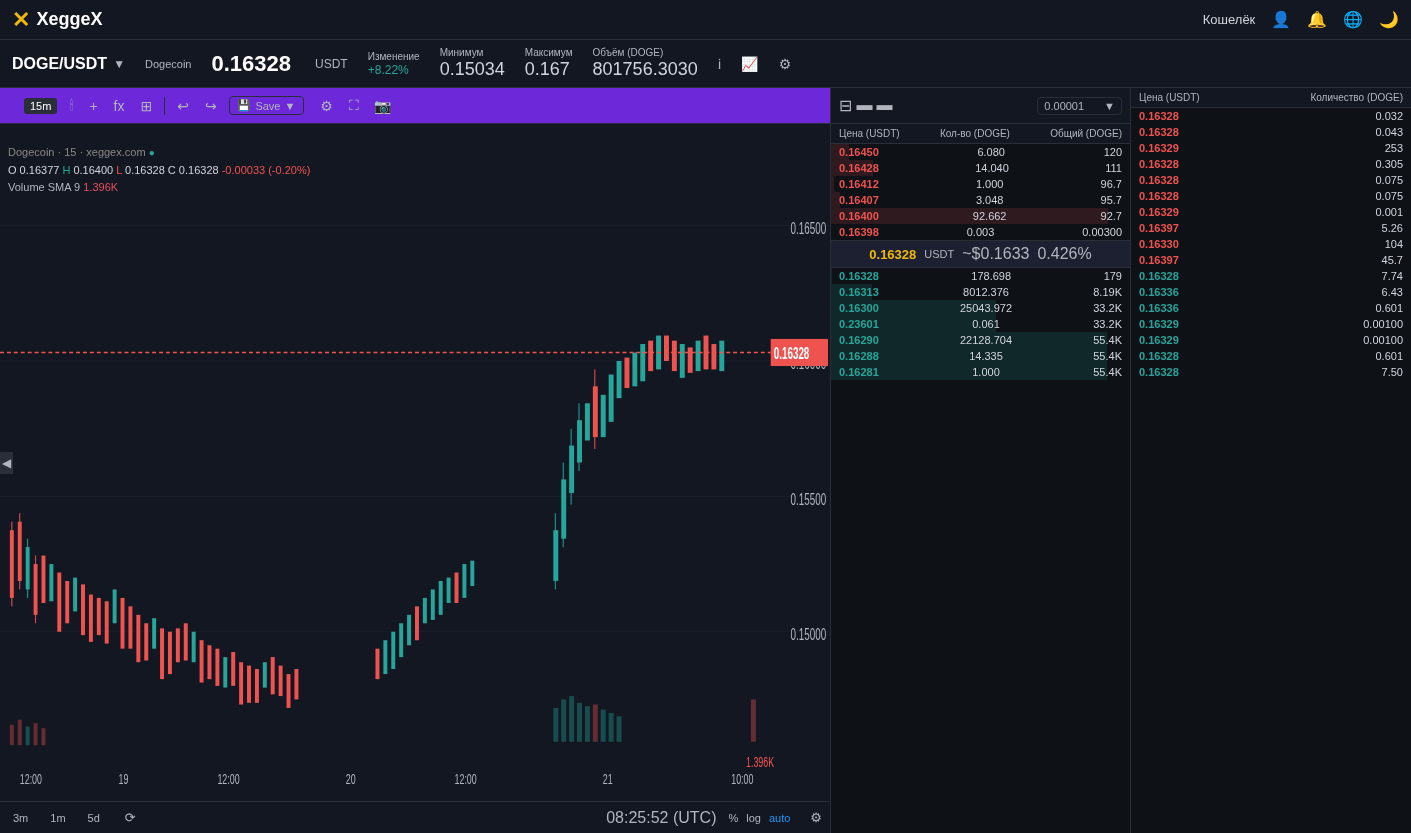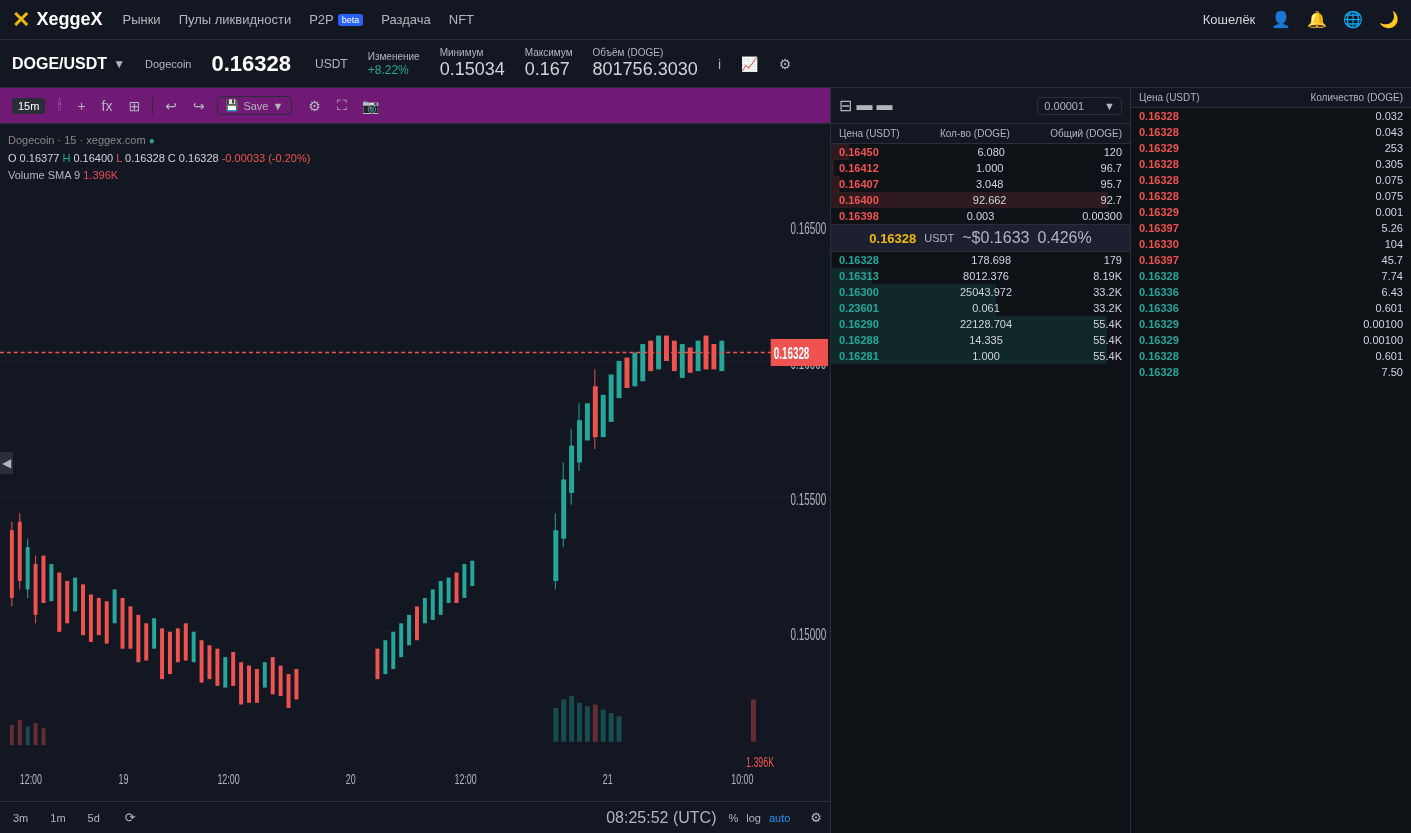--- a/index.html
+++ b/index.html
@@ -28,28 +28,28 @@
     .ticker-stat-label { color: #b2b5be; font-size: 10px; }
     .ticker-stat-value { color: #d1d4dc; font-size: 18px; }
     .change-positive { color: #26a69a; }
     .ticker-info-icon { color: #b2b5be; cursor: pointer; font-size: 14px; }
 
     
     .main-layout { display: flex; height: calc(833px - 88px); }
 
     
     .chart-area { flex: 1; display: flex; flex-direction: column; border-right: 1px solid #2a2e39; }
-    .chart-toolbar { display: flex; align-items: center; height: 36px; background: #701a75; border-bottom: 1px solid #2a2e39; padding: 0 12px; gap: 8px; }
+    .chart-toolbar { display: flex; align-items: center; height: 36px; background: #6d28d9; border-bottom: 1px solid #2a2e39; padding: 0 24px; gap: 8px; }
     .chart-btn { color: #b2b5be; font-size: 11px; cursor: pointer; padding: 2px 6px; border-radius: 3px; }
     .chart-btn-active { color: #fff; background: #2a2e39; }
     .chart-divider { width: 1px; height: 18px; background: #2a2e39; }
     .chart-icon-btn { color: #b2b5be; cursor: pointer; font-size: 14px; padding: 2px 4px; }
     .save-btn { display: flex; align-items: center; gap: 4px; color: #b2b5be; font-size: 11px; cursor: pointer; border: 1px solid #2a2e39; border-radius: 4px; padding: 2px 8px; }
     .chart-canvas { flex: 1; background: #131722; position: relative; overflow: hidden; }
-    .ohlc-info { position: absolute; top: 8px; left: 8px; font-size: 11px; color: #b2b5be; line-height: 1.6; }
+    .ohlc-info { position: absolute; top: 20px; left: 8px; font-size: 11px; color: #b2b5be; line-height: 1.6; }
     .ohlc-open { color: #d1d4dc; }
     .ohlc-high { color: #26a69a; }
     .ohlc-low { color: #ef5350; }
     .ohlc-close { color: #d1d4dc; }
     .ohlc-change { color: #ef5350; }
     .volume-label { color: #b2b5be; font-size: 11px; }
     .volume-value { color: #e84d5f; }
     .chart-bottom-bar { display: flex; align-items: center; height: 32px; background: #131722; border-top: 1px solid #2a2e39; padding: 0 8px; gap: 12px; }
     .time-period-btn { color: #b2b5be; font-size: 11px; cursor: pointer; padding: 1px 5px; border-radius: 3px; }
     .time-display { margin-left: auto; color: #b2b5be; font-size: 16px; }
@@ -97,30 +97,20 @@
     .ob-rows-ask { max-height: 200px; overflow-y: auto; }
     .ob-rows-bid { flex: 1; overflow-y: auto; }
   </style>
 </head>
 <body>
 
 <nav class="top-nav">
   <div class="logo">
     <span class="logo-x">✕</span>
     <span>XeggeX</span>
-  </div>
-  <div class="nav-links">
-    <span class="nav-link">Рынки</span>
-    <span class="nav-link">Пулы ликвидности</span>
-    <span class="nav-link">
-      <span>P2P</span>
-      <span class="beta-badge">beta</span>
-    </span>
-    <span class="nav-link">Раздача</span>
-    <span class="nav-link">NFT</span>
   </div>
   <div class="nav-right">
     <span class="wallet-btn">Кошелёк</span>
     <span class="nav-icon">👤</span>
     <span class="nav-icon">🔔</span>
     <span class="nav-icon">🌐</span>
     <span class="nav-icon">🌙</span>
   </div>
 </nav>
 
@@ -360,20 +350,26 @@
     </div>
 
     <div class="ob-rows-ask" id="ob-asks">
         <div class="ob-row">
     <div class="ob-row-bg" style="width:6.08%; background:#ef5350;"></div>
     <span class="ob-price-ask">0.16450</span>
     <span class="ob-qty">6.080</span>
     <span class="ob-total">120</span>
   </div>
         <div class="ob-row">
+    <div class="ob-row-bg" style="width:14.04%; background:#ef5350;"></div>
+    <span class="ob-price-ask">0.16428</span>
+    <span class="ob-qty">14.040</span>
+    <span class="ob-total">111</span>
+  </div>
+        <div class="ob-row">
     <div class="ob-row-bg" style="width:1%; background:#ef5350;"></div>
     <span class="ob-price-ask">0.16412</span>
     <span class="ob-qty">1.000</span>
     <span class="ob-total">96.7</span>
   </div>
         <div class="ob-row">
     <div class="ob-row-bg" style="width:3.048%; background:#ef5350;"></div>
     <span class="ob-price-ask">0.16407</span>
     <span class="ob-qty">3.048</span>
     <span class="ob-total">95.7</span>

